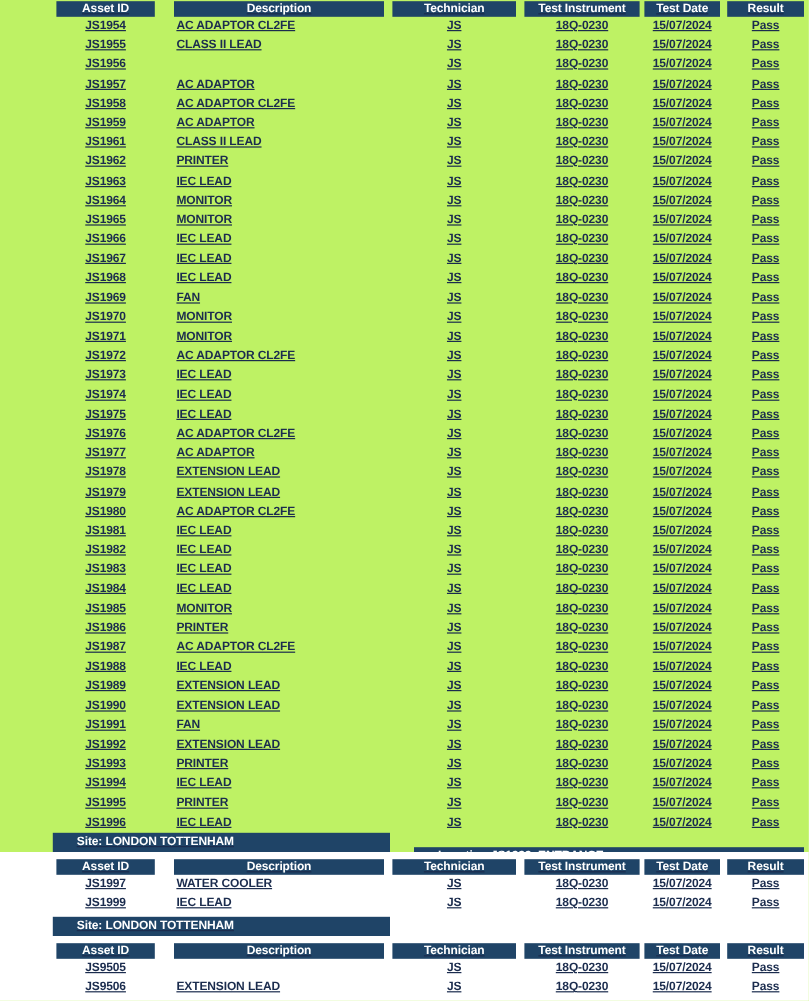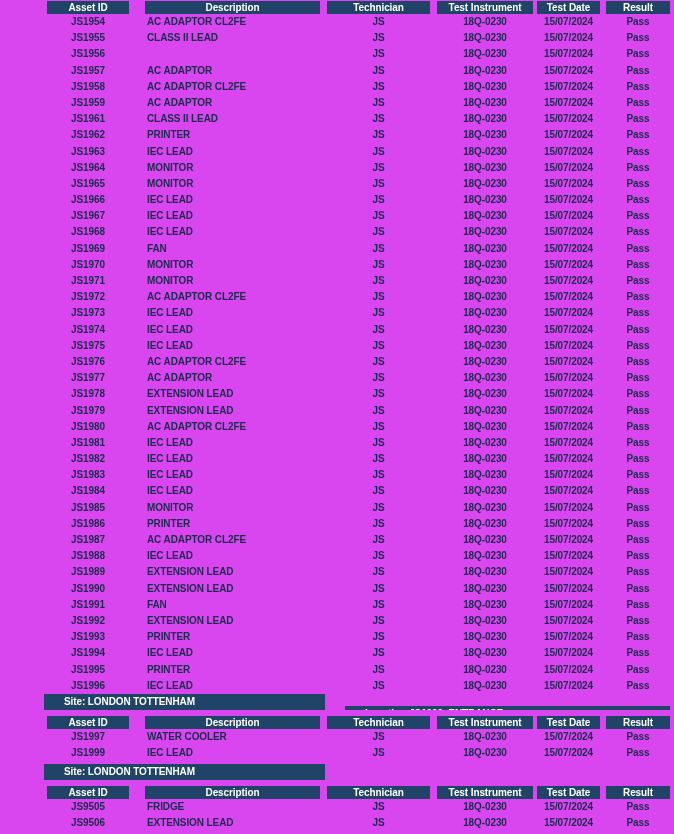--- a/index.html
+++ b/index.html
@@ -10,21 +10,21 @@
   * { box-sizing: border-box; }
   html, body { margin: 0; padding: 0; }
   body {
     width: 674px; height: 834px;
     background: #ffffff;
     font-family: "Liberation Sans", sans-serif;
     font-weight: 700;
     color: var(--body-text);
     overflow: hidden;
   }
-  .page { position: relative; width: 674px; height: 834px; background: #d946ef; }
+  .page { position: relative; width: 674px; height: 710px; background: #bef264; text-decoration: underline; }
   .report { margin-left: 44px; width: 626px; padding-top: 1px; }
 
   
   .hrow, .drow {
     display: grid;
     grid-template-columns: 82px 16px 175px 7px 103px 7px 96px 4px 63px 6px 64px;
     margin-left: 3px;
   }
   .c1 { grid-column: 1; }
   .c2 { grid-column: 3; }
@@ -511,21 +511,20 @@
     <div class="hcell c1">Asset ID</div>
     <div class="hcell c2">Description</div>
     <div class="hcell c3">Technician</div>
     <div class="hcell c4">Test Instrument</div>
     <div class="hcell c5">Test Date</div>
     <div class="hcell c6">Result</div>
   </div>
 
   <div class="drow">
     <div class="dcell c1">JS9505</div>
-    <div class="dcell c2 left">FRIDGE</div>
     <div class="dcell c3">JS</div>
     <div class="dcell c4">18Q-0230</div>
     <div class="dcell c5">15/07/2024</div>
     <div class="dcell c6">Pass</div>
   </div>
 
   <div class="drow">
     <div class="dcell c1">JS9506</div>
     <div class="dcell c2 left">EXTENSION LEAD</div>
     <div class="dcell c3">JS</div>

